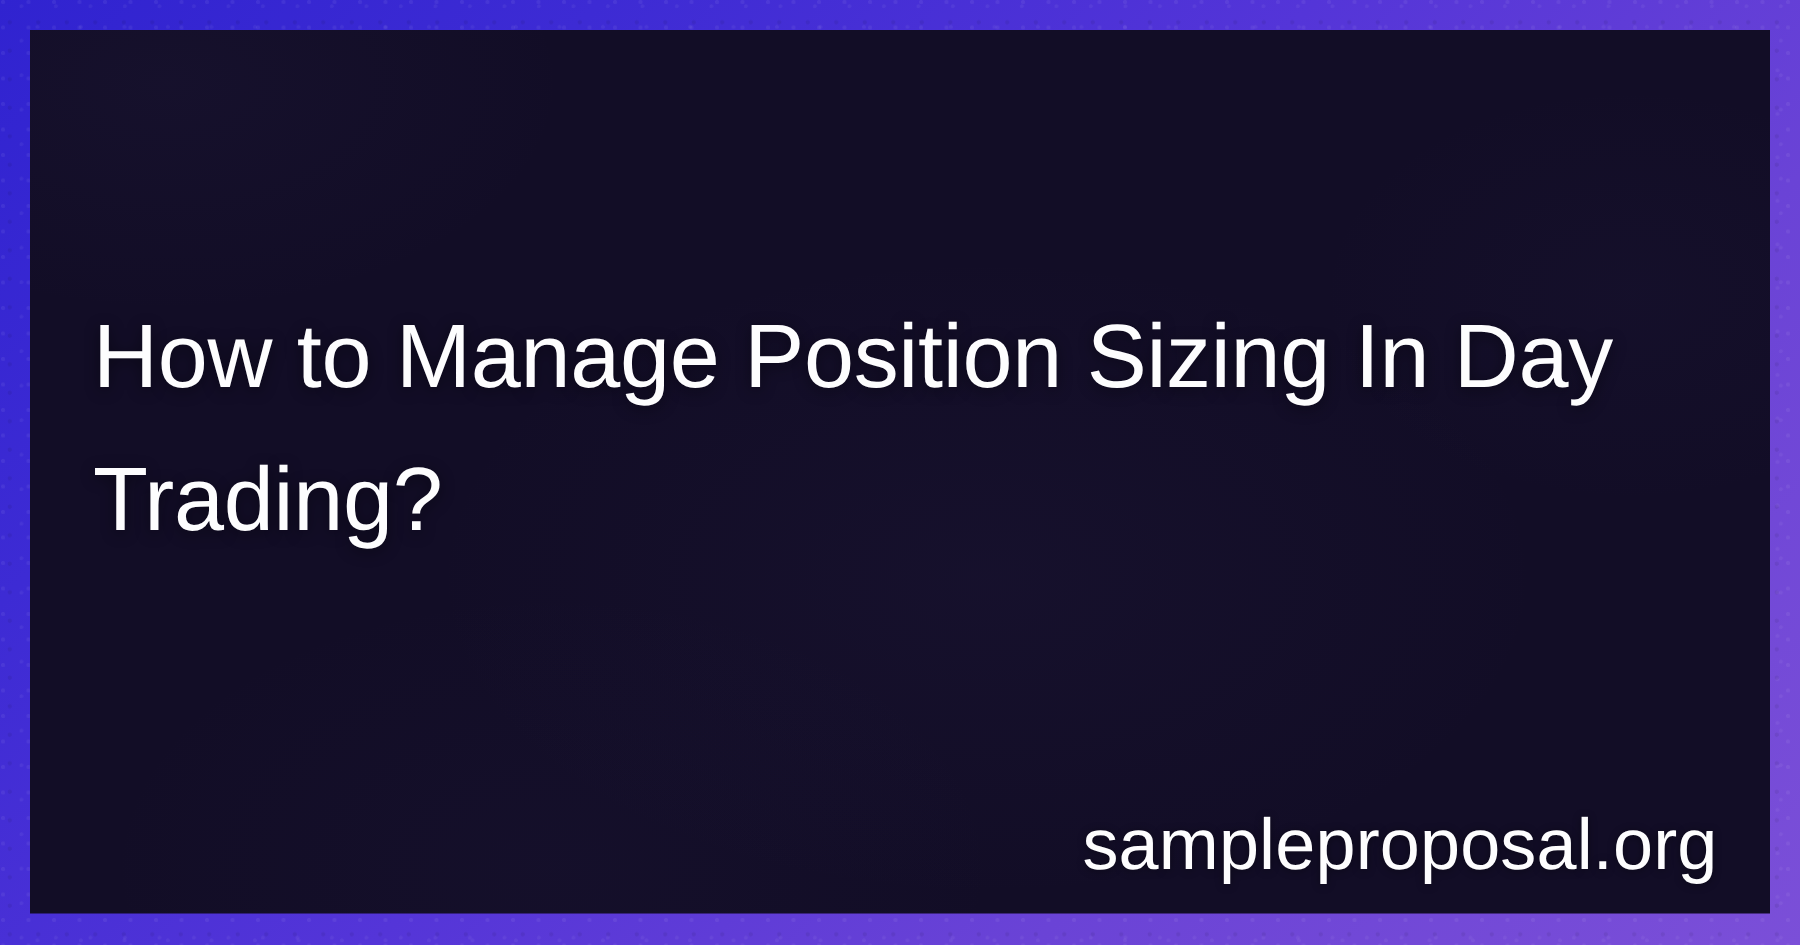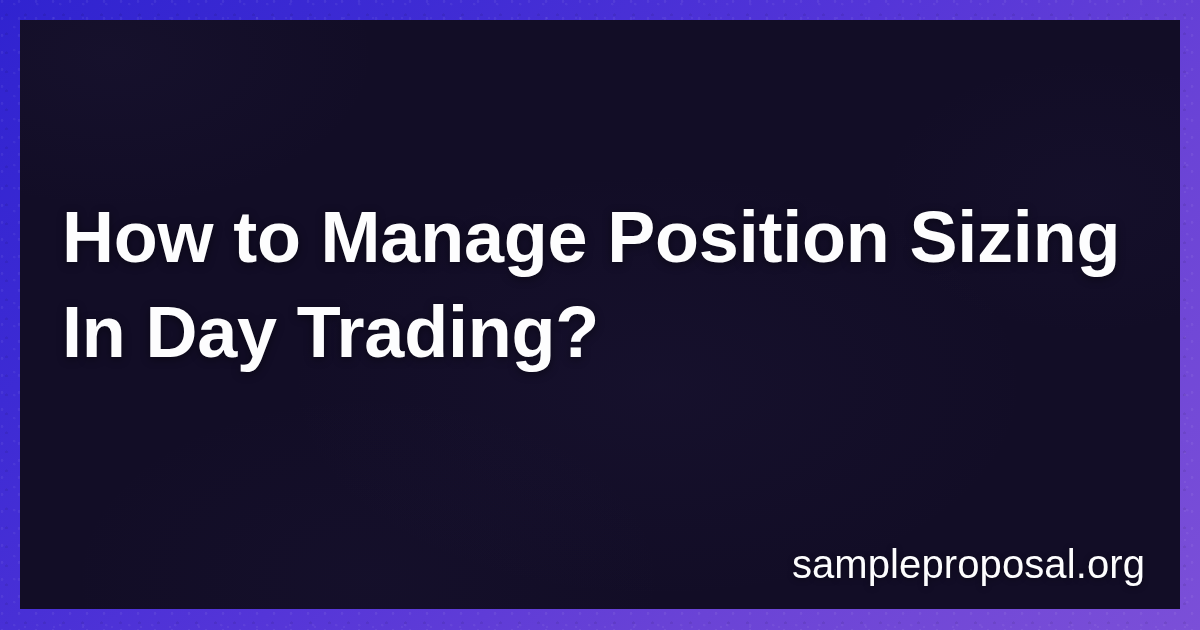--- a/index.html
+++ b/index.html
@@ -58,36 +58,36 @@
   }
 
   .headline {
     position: absolute;
     left: 42px;
     top: 170px;
     width: 1060px;
     margin: 0;
     color: #fdfdfe;
     font-family: "Liberation Sans", sans-serif;
-    font-weight: 700;
-    font-size: 72px;
+    font-weight: 400;
+    font-size: 60px;
     line-height: 95px;
     letter-spacing: -0.2px;
     white-space: pre-line;
     text-shadow: 0 2px 10px rgba(0,0,0,0.45);
   }
 
   .site-url {
     position: absolute;
     right: 35px;
     bottom: 24px;
     color: #fdfdfe;
     font-family: "Liberation Sans", sans-serif;
     font-weight: 400;
-    font-size: 40px;
+    font-size: 48px;
     line-height: 42px;
     letter-spacing: 0.1px;
     text-shadow: 0 1px 6px rgba(0,0,0,0.4);
     margin-top: 44px;
   }
 </style>
 </head>
 <body>
 
 <div class="card">

